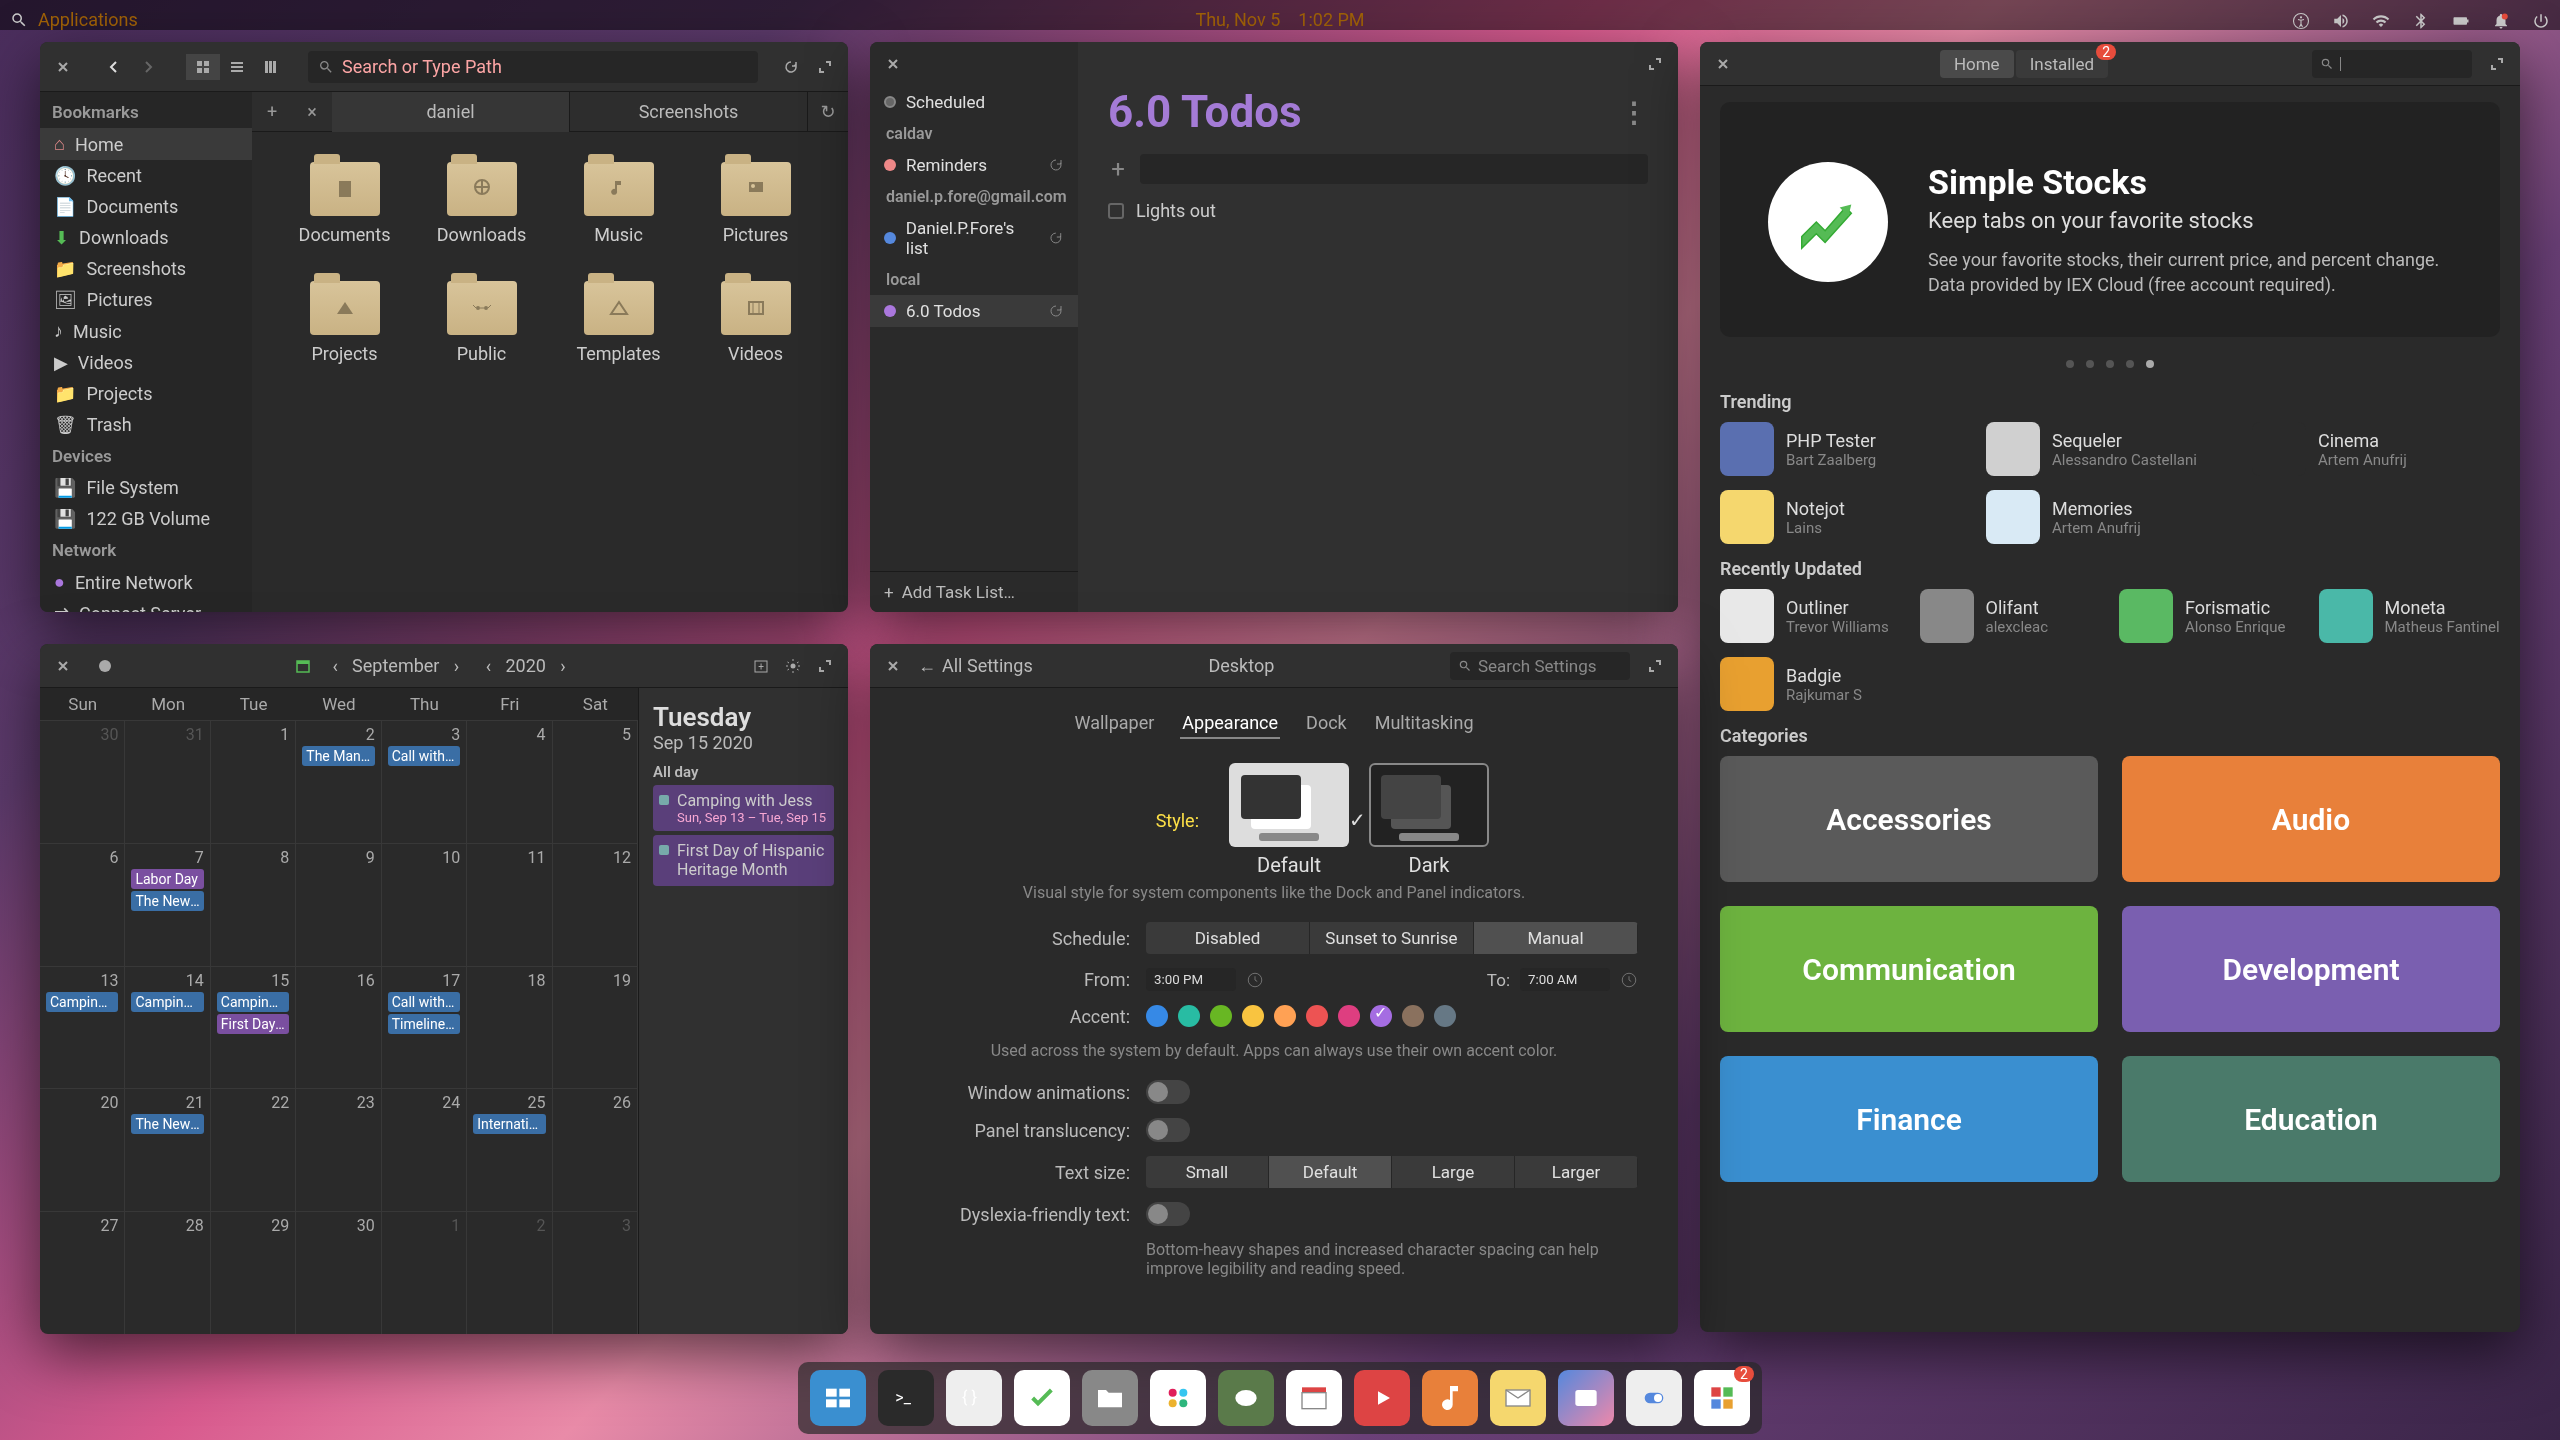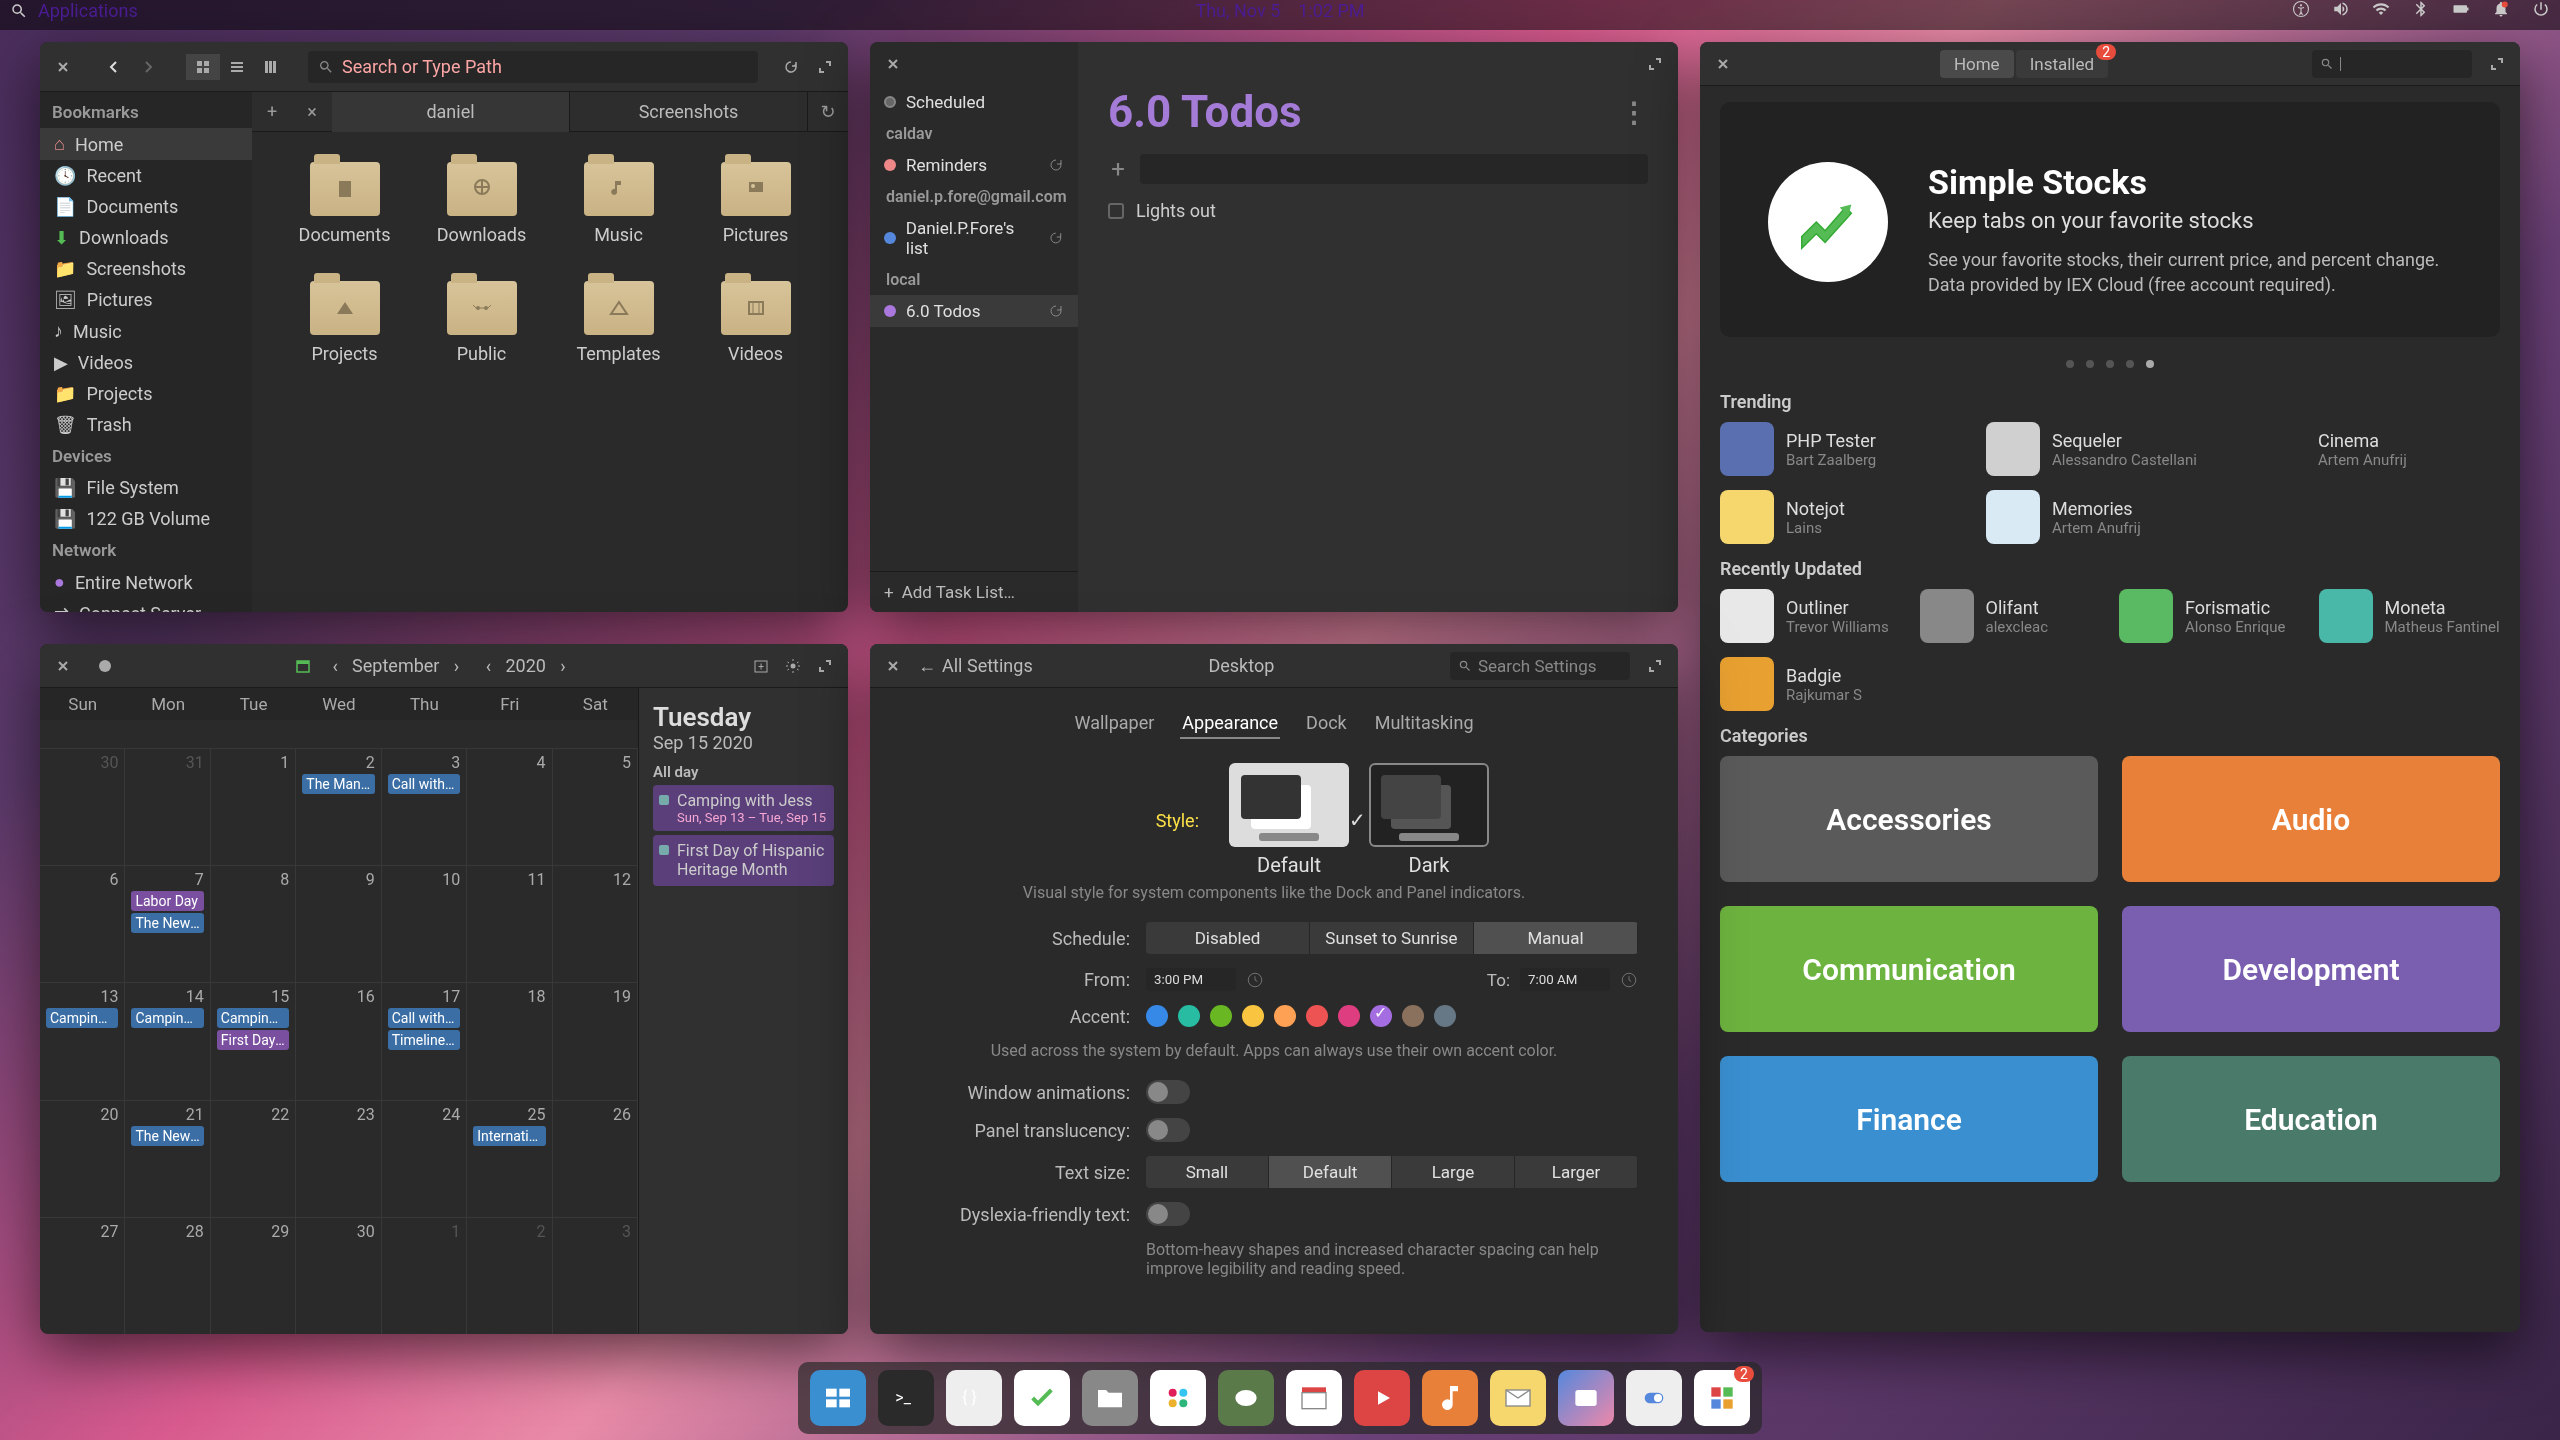--- a/index.html
+++ b/index.html
@@ -1,19 +1,19 @@
 <!DOCTYPE html>
 <html><head>
 <meta charset="utf-8">
 <style>
 * { margin: 0; padding: 0; box-sizing: border-box; font-family: -apple-system, "Segoe UI", Roboto, sans-serif; }
 body { width: 2560px; height: 1440px; background: linear-gradient(135deg, #4a2d5c 0%, #5c3a6b 20%, #d85a8e 40%, #e98ba8 50%, #6b4078 70%, #3a2548 100%); position: relative; overflow: hidden; color: #e0e0e0; font-size: 20px; }
 
 
-.top-panel { position: absolute; top: 0; left: 0; right: 0; height: 30px; background: rgba(0,0,0,0.5); display: flex; align-items: flex-start; padding: 0 10px; font-size: 18px; color: #4c1d95; }
+.top-panel { position: absolute; top: 0; left: 0; right: 0; height: 30px; background: rgba(0,0,0,0.5); display: flex; align-items: flex-end; padding: 0 10px; font-size: 18px; color: #a16207; }
 .top-panel .apps { display: flex; align-items: center; gap: 10px; }
 .top-panel .center { position: absolute; left: 50%; transform: translateX(-50%); display: flex; gap: 18px; }
 .top-panel .right { margin-left: auto; display: flex; gap: 22px; align-items: center; }
 .top-panel svg, .top-panel .icon { width: 18px; height: 18px; fill: #ccc; }
 
 
 .window { position: absolute; background: #2a2a2a; border-radius: 8px; box-shadow: 0 20px 60px rgba(0,0,0,0.6); overflow: hidden; display: flex; flex-direction: column; }
 .titlebar { height: 44px; background: #303030; display: flex; align-items: center; padding: 0 10px; font-size: 18px; color: #bbb; gap: 8px; border-bottom: 1px solid #1a1a1a; flex-shrink: 0; }
 .tb-left, .tb-right { display: flex; gap: 12px; align-items: center; }
 .tb-center { flex: 1; text-align: center; }
@@ -90,21 +90,21 @@
 .app-info .author { font-size: 15px; color: #888; }
 .cat-grid { display: grid; grid-template-columns: 1fr 1fr; gap: 24px; }
 .cat-tile { height: 126px; border-radius: 8px; display: flex; align-items: center; justify-content: center; gap: 14px; font-size: 30px; font-weight: 600; color: #fff; cursor: pointer; }
 
 
 #calendar { top: 644px; left: 40px; width: 808px; height: 690px; }
 #calendar .titlebar { gap: 6px; }
 .cal-nav { display: flex; align-items: center; gap: 4px; }
 .cal-nav .btn { width: 26px; height: 26px; display: flex; align-items: center; justify-content: center; cursor: pointer; }
 .cal-body { flex: 1; display: flex; }
-.cal-grid { flex: 1; display: flex; flex-direction: column; gap: 28px; }
+.cal-grid { flex: 1; display: flex; flex-direction: column; }
 .cal-header-row { display: grid; grid-template-columns: repeat(7, 1fr); background: #262626; }
 .cal-header-row div { padding: 6px; text-align: center; font-size: 17px; color: #aaa; }
 .cal-rows { flex: 1; display: grid; grid-template-rows: repeat(5, 1fr); }
 .cal-row { display: grid; grid-template-columns: repeat(7, 1fr); border-top: 1px solid #383838; }
 .cal-cell { border-right: 1px solid #383838; padding: 4px 6px; font-size: 16px; color: #aaa; position: relative; overflow: hidden; }
 .cal-cell .num { text-align: right; display: block; }
 .cal-cell.other { color: #555; }
 .event { font-size: 14px; padding: 2px 4px; border-radius: 3px; margin-top: 2px; color: #fff; white-space: nowrap; overflow: hidden; text-overflow: ellipsis; }
 .ev-blue { background: #3a6ea5; }
 .ev-purple { background: #7a4fa0; }

